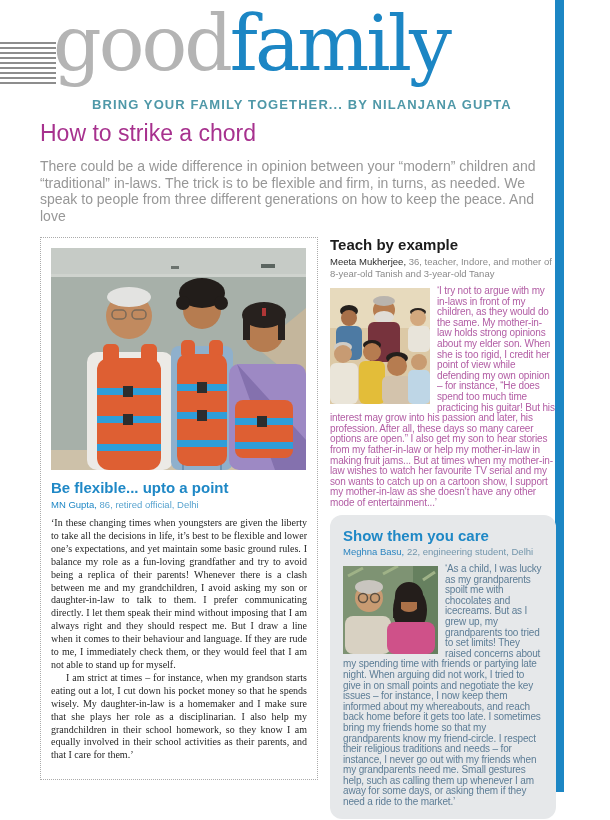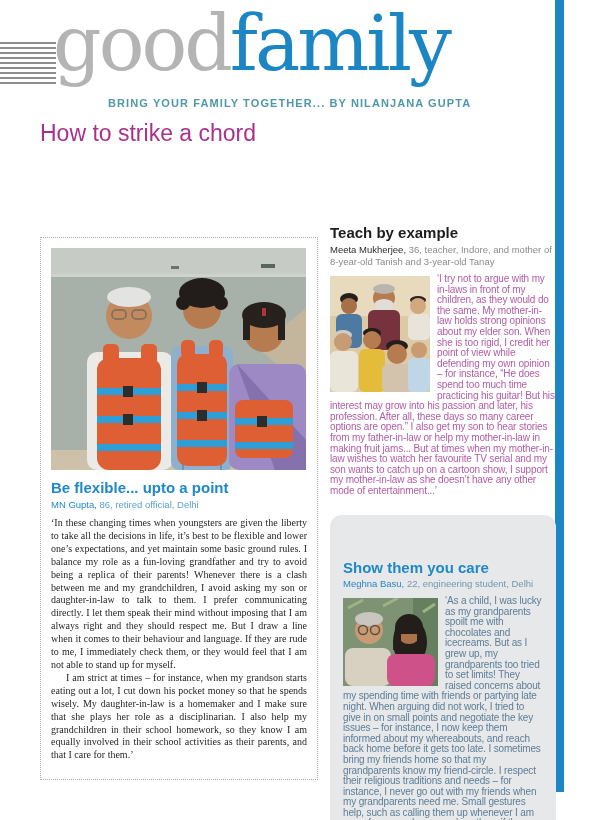--- a/index.html
+++ b/index.html
@@ -14,22 +14,22 @@
     background:repeating-linear-gradient(to bottom, #8d8d8d 0 2px, transparent 2px 5px);
   }
   .logo {
     position:absolute; left:53px; top:6px;
     font-family:"DejaVu Serif", serif; font-size:76px; line-height:1;
     letter-spacing:-3px; white-space:nowrap;
   }
   .logo-good   { color:var(--logo-gray, #b4b4b4); }
   .logo-family { color:var(--bar-blue, #1c86c4); }
   .tagline {
-    position:absolute; left:108px; top:97px;
-    font-size:11px; letter-spacing:1.1px; color:var(--tagline-teal, #4f98a8);
+    position:absolute; left:92px; top:97px;
+    font-size:13px; letter-spacing:1.1px; color:var(--tagline-teal, #4f98a8);
     font-weight:bold;
   }
   .right-bar {
     position:absolute; left:555px; top:0; width:9px; height:792px;
     background:var(--bar-blue, #1c86c4);
   }
 
   
   .title {
     position:absolute; left:40px; top:120px; margin:0;
@@ -63,37 +63,37 @@
   .care-byline strong { color:#2c85c0; }
   .care-byline span   { color:#7396ac; }
 
   .serif-body {
     margin:0; font-family:"Liberation Serif", serif;
     font-size:10px; line-height:12.9px; color:#262626; text-align:justify;
   }
   .serif-body.indent { text-indent:15px; }
 
   
-  .teach { position:absolute; left:330px; top:224px; width:225px; }
+  .teach { position:absolute; left:330px; top:236px; width:225px; }
   .quote-flow { overflow:visible; }
   .quote-flow .float-photo { float:left; margin:2px 7px 2px 0; }
   .fam-photo  { width:100px; height:116px; }
   .grand-photo{ width:95px;  height:86px;  }
   .quote {
     margin:0; font-size:10px; line-height:10.6px; letter-spacing:-0.15px;
   }
   .quote.pink  { color:var(--quote-pink, #b25da4); }
   .quote.steel { color:var(--care-text, #5d7d96); }
 
   .care-box {
     position:absolute; left:330px; top:515px; width:226px;
     box-sizing:border-box; background:#e6e8ea; border-radius:12px;
     padding:12px 13px 11px 13px;
   }
-  .care-box .sec-h { margin-bottom:2px;margin-top:32px; }
+  .care-box .sec-h { margin-bottom:2px; }
 
   
   .sms-bar {
     position:absolute; left:40px; top:784px; width:234px; height:13px;
     background:#64a2cd; font-size:7.5px; font-weight:bold;
     line-height:13px; text-align:center; letter-spacing:0.2px; white-space:nowrap;
   }
   .sms-prefix { color:#a9cae2; }
   .sms-code   { color:#17507f; }
   .sms-mid    { color:#ffffff; }
@@ -103,20 +103,21 @@
 <body>
 
 <div class="page">
 
   <div class="mast-lines"></div>
   <div class="logo"><span class="logo-good">good</span><span class="logo-family">family</span></div>
   <div class="tagline">BRING YOUR FAMILY TOGETHER... BY NILANJANA GUPTA</div>
   <div class="right-bar"></div>
 
   <h1 class="title">How to strike a chord</h1>
+  <p class="standfirst">There could be a wide difference in opinion between your “modern” children and “traditional” in-laws. The trick is to be flexible and firm, in turns, as needed. We speak to people from three different generations on how to keep the peace. And love</p>
 
   <section class="left-box">
     <div class="photo beach-photo">
       <svg viewBox="0 0 255 222" width="255" height="222" preserveAspectRatio="none">
         <rect width="255" height="222" fill="#a7b0a9"></rect>
         <rect width="255" height="26" fill="#c6cbc6"></rect>
         <rect y="26" width="255" height="3" fill="#dfe3de" opacity="0.7"></rect>
         <rect x="210" y="16" width="14" height="4" fill="#5b6560"></rect>
         <rect x="120" y="18" width="8" height="3" fill="#6b736e"></rect>
         <path d="M255,60 L206,100 L255,140 Z" fill="#c4b69c"></path>

